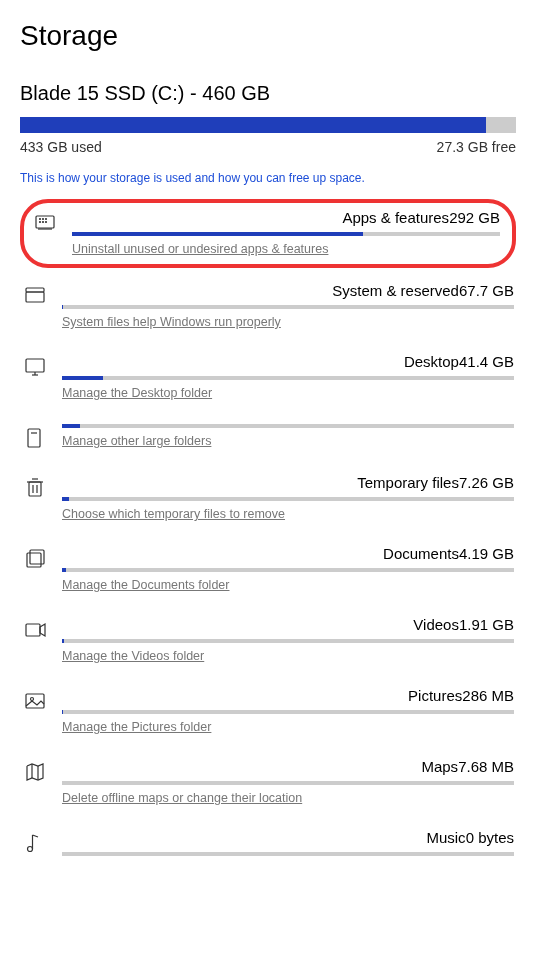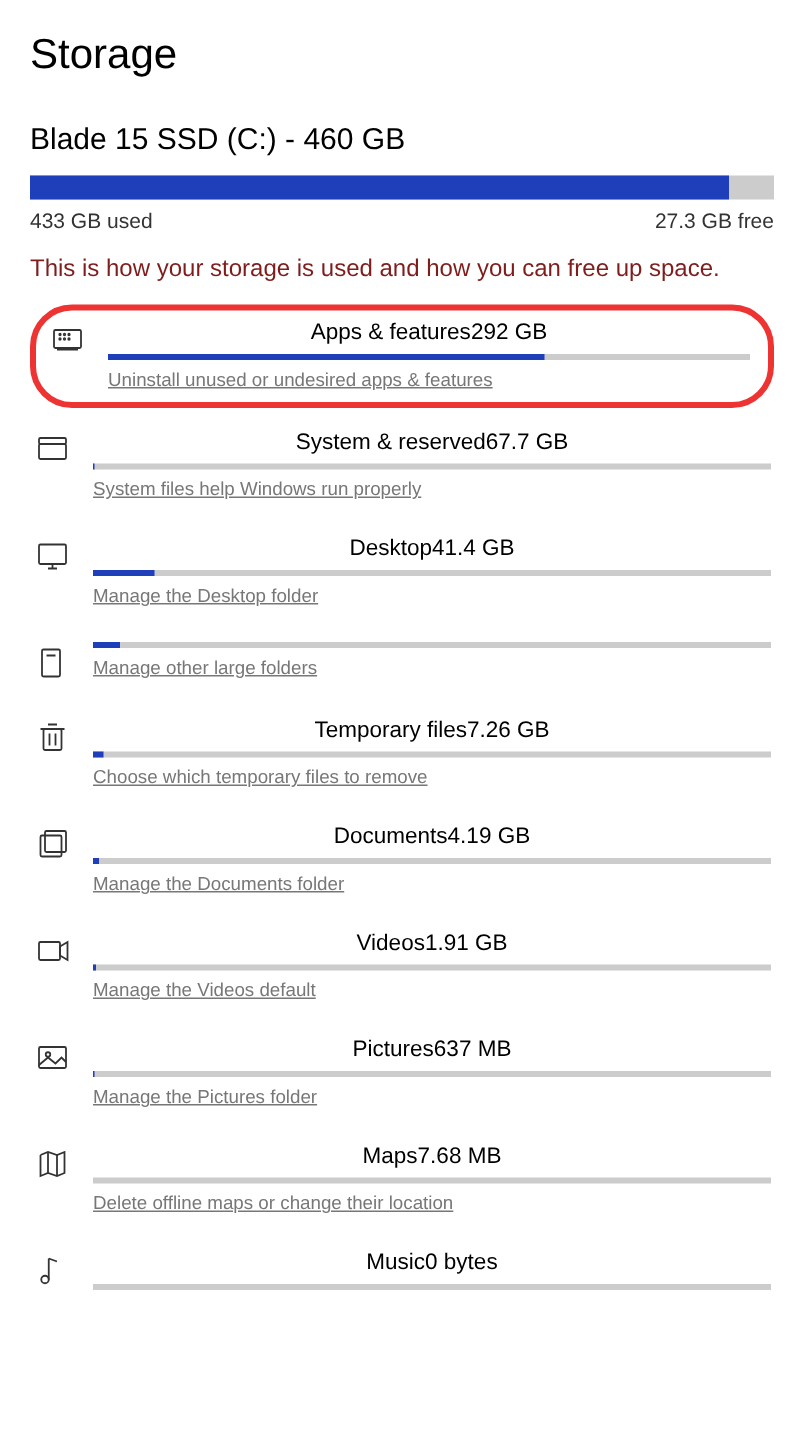--- a/index.html
+++ b/index.html
@@ -32,22 +32,22 @@
       background: #1f3eba;
     }
     .usage-row {
       display: flex;
       justify-content: space-between;
       font-size: 14px;
       color: #333;
       margin-bottom: 16px;
     }
     .description {
-      font-size: 16px;
-      color: #7f1d1d;
+      font-size: 12px;
+      color: #1d4ed8;
       margin-bottom: 14px;
     }
     .highlight {
       border: 4px solid #e33;
       border-radius: 28px;
       padding: 6px 12px 8px 8px;
       margin-bottom: 6px;
     }
     .item {
       display: flex;
@@ -64,21 +64,21 @@
       align-items: flex-start;
       justify-content: center;
       padding-top: 2px;
       color: #333;
     }
     .item-content {
       flex: 1;
     }
     .item-header {
       display: flex;
-      justify-content: center;
+      justify-content: flex-end;
       font-size: 15px;
       color: #000;
       margin-bottom: 6px;
     }
     .sub-bar {
       width: 100%;
       height: 4px;
       background: #ccc;
       margin-bottom: 6px;
     }
@@ -216,33 +216,33 @@
         </svg>
       </div>
       <div class="item-content">
         <div class="item-header">
           <span>Videos</span>
           <span>1.91 GB</span>
         </div>
         <div class="sub-bar">
           <div class="sub-bar-fill" style="width: 0.4%;"></div>
         </div>
-        <div class="item-caption">Manage the Videos default</div>
+        <div class="item-caption">Manage the Videos folder</div>
       </div>
     </div>
     <div class="item">
       <div class="item-icon">
         <svg width="24" height="24" viewBox="0 0 24 24">
           <use href="#i-pictures"></use>
         </svg>
       </div>
       <div class="item-content">
         <div class="item-header">
           <span>Pictures</span>
-          <span>637 MB</span>
+          <span>286 MB</span>
         </div>
         <div class="sub-bar">
           <div class="sub-bar-fill" style="width: 0.1%;"></div>
         </div>
         <div class="item-caption">Manage the Pictures folder</div>
       </div>
     </div>
     <div class="item">
       <div class="item-icon">
         <svg width="24" height="24" viewBox="0 0 24 24">

